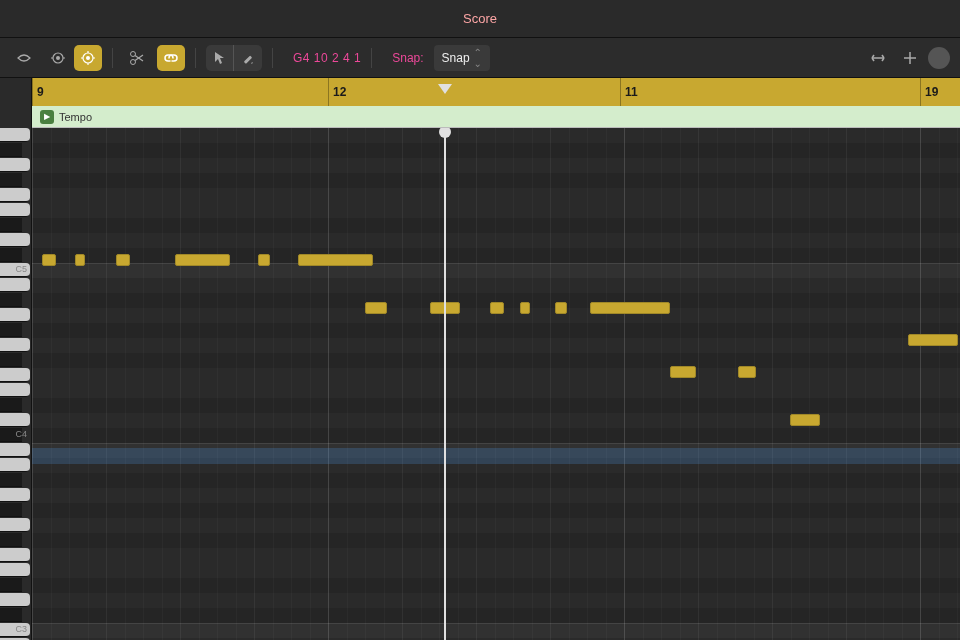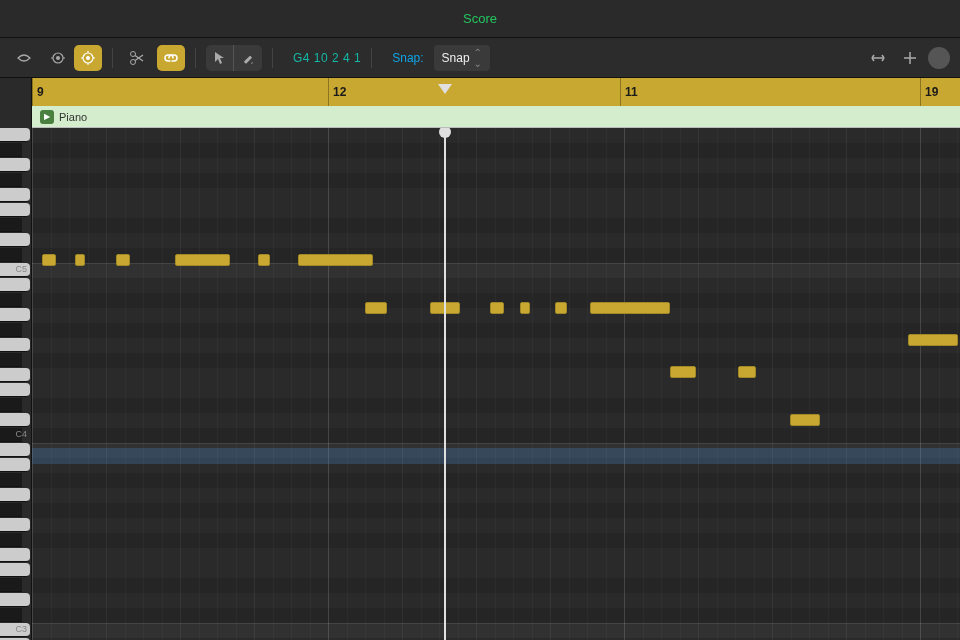--- a/index.html
+++ b/index.html
@@ -20,21 +20,21 @@
       background: #2a2a2a;
       height: 38px;
       border-bottom: 1px solid #111;
       gap: 0;
     }
     .tab-btn {
       padding: 4px 28px;
       font-size: 13px;
       border-radius: 6px;
       cursor: pointer;
-      color: #22c55e;
+      color: #fca5a5;
       background: transparent;
       border: none;
       outline: none;
     }
     .tab-btn.active {
       background: #4a90d9;
       color: #fff;
       border-radius: 6px;
     }
 
@@ -84,27 +84,27 @@
       overflow: hidden;
     }
     .tool-pair .tool-btn {
       border-radius: 0;
     }
     .tool-pair .tool-btn:first-child {
       border-right: 1px solid #555;
     }
     .position-display {
       font-size: 12px;
-      color: #14b8a6;
+      color: #ec4899;
       margin-left: 10px;
       letter-spacing: 0.5px;
     }
     .snap-label {
       font-size: 12px;
-      color: #0ea5e9;
+      color: #ec4899;
       margin-left: 10px;
     }
     .snap-value-box {
       display: flex;
       align-items: center;
       background: #3a3a3a;
       border-radius: 4px;
       padding: 2px 8px;
       font-size: 12px;
       color: #eee;
@@ -424,21 +424,21 @@
     <div id="timeline-header">
         <div class="timeline-marker" style="left:0px;">9</div>
         <div class="timeline-marker" style="left:296px;">12</div>
         <div class="timeline-marker" style="left:588px;">11</div>
         <div class="timeline-marker" style="left:888px;">19</div>
         <div style="position:absolute;left:406px;top:6px;width:0;height:0;border-left:7px solid transparent;border-right:7px solid transparent;border-top:10px solid #e0e0e0;"></div>
       </div>
 
     <div id="track-label-bar">
       <div class="track-play-btn">▶</div>
-      <span>Piano</span>
+      <span>Tempo</span>
     </div>
 
     <div id="grid-area">
         <div class="grid-row" style="top:0px;height:15px;background:#2a2a2a;left:0;right:0;position:absolute;"></div>
         <div class="grid-row" style="top:15px;height:15px;background:#252525;left:0;right:0;position:absolute;"></div>
         <div class="grid-row" style="top:30px;height:15px;background:#2a2a2a;left:0;right:0;position:absolute;"></div>
         <div class="grid-row" style="top:45px;height:15px;background:#252525;left:0;right:0;position:absolute;"></div>
         <div class="grid-row" style="top:60px;height:15px;background:#2a2a2a;left:0;right:0;position:absolute;"></div>
         <div class="grid-row" style="top:75px;height:15px;background:#2a2a2a;left:0;right:0;position:absolute;"></div>
         <div class="grid-row" style="top:90px;height:15px;background:#252525;left:0;right:0;position:absolute;"></div>

